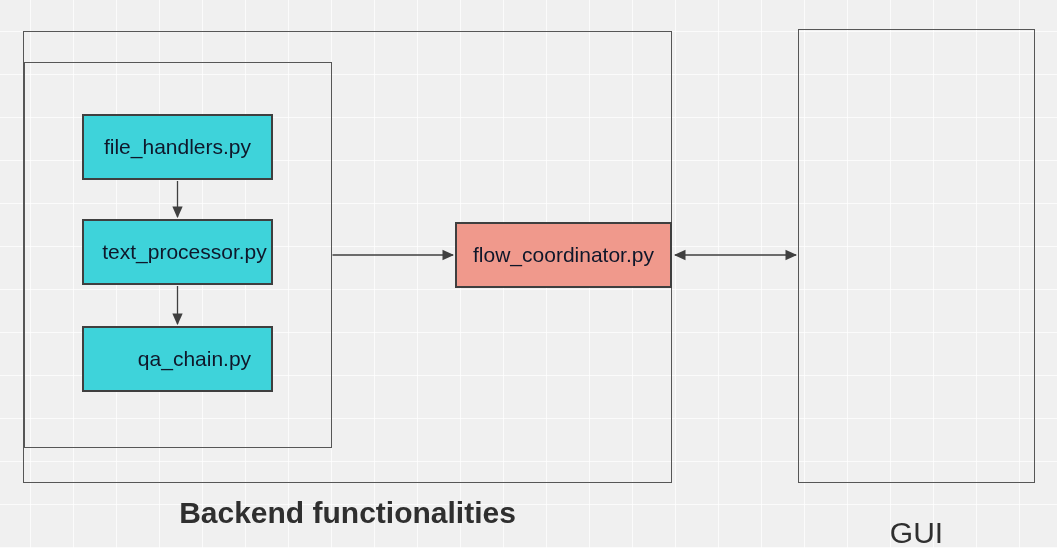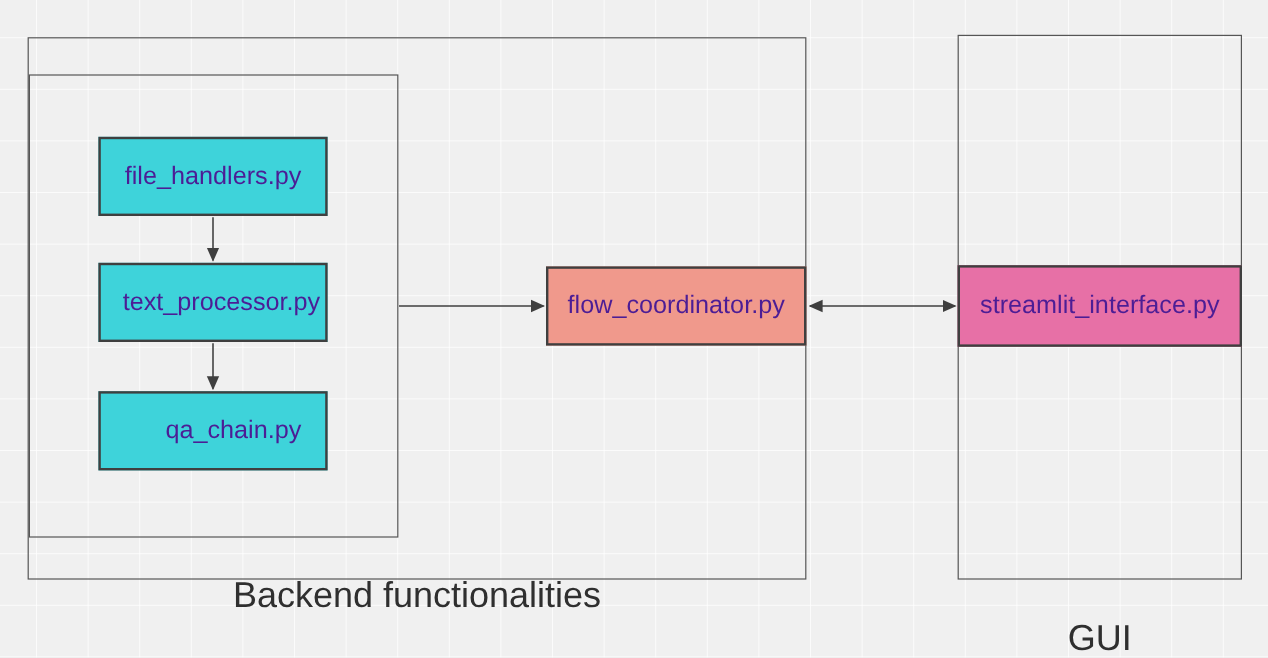--- a/index.html
+++ b/index.html
@@ -28,21 +28,21 @@
     box-sizing: border-box;
   }
   .node {
     position: absolute;
     border: 2px solid #3f3f3f;
     box-sizing: border-box;
     display: flex;
     align-items: center;
     justify-content: center;
     font-size: 21px;
-    color: #4c1d95;
+    color: #0f172a;
     white-space: nowrap;
   }
   .group-label {
     position: absolute;
     text-align: center;
     font-size: 30px;
     color: #2f2f2f;
     line-height: 34px;
   }
   svg.edges {
@@ -54,41 +54,40 @@
 
   
   #box-backend       { left: 23px;  top: 31px;  width: 649px; height: 452px; }
   #box-backend-inner { left: 24px;  top: 62px;  width: 308px; height: 386px; }
   #box-gui           { left: 798px; top: 29px;  width: 237px; height: 454px; }
   #node-file         { left: 82px;  top: 114px; width: 191px; height: 66px; }
   #node-text         { left: 82px;  top: 219px; width: 191px; height: 66px; }
   #node-qa           { left: 82px;  top: 326px; width: 191px; height: 66px; }
   #node-flow         { left: 455px; top: 222px; width: 217px; height: 66px; }
   #node-streamlit    { left: 798px; top: 221px; width: 237px; height: 68px; }
-  #label-backend     { left: 23px;  top: 480px; width: 649px; }
+  #label-backend     { left: 23px;  top: 496px; width: 649px; font-weight: bold; }
   #label-gui         { left: 798px; top: 516px; width: 237px; }
 </style>
 </head>
 <body>
 
 <div class="canvas">
 
   <div class="group-box" id="box-backend"></div>
   <div class="group-box" id="box-backend-inner"></div>
   <div class="group-box" id="box-gui"></div>
 
   <div class="node" id="node-file" style="background-color: rgb(62, 211, 218);">file_handlers.py</div>
 
   <div class="node" id="node-text" style="background-color: rgb(62, 211, 218); padding-left: 14px;">text_processor.py</div>
 
   <div class="node" id="node-qa" style="background-color: rgb(62, 211, 218); padding-left: 34px;">qa_chain.py</div>
 
   <div class="node" id="node-flow" style="background-color: rgb(240, 153, 140);">flow_coordinator.py</div>
 
-  <div class="node" id="node-streamlit" style="background-color: rgb(231, 112, 166);">streamlit_interface.py</div>
 
   <svg class="edges" width="1057" height="548" viewBox="0 0 1057 548">
     <defs>
       <marker id="arrowhead" viewBox="0 0 10 10" refX="9" refY="5" markerWidth="9" markerHeight="9" orient="auto-start-reverse">
         <path d="M 0 0.6 L 10 5 L 0 9.4 z" fill="#3f3f3f"></path>
       </marker>
     </defs>
     <line x1="177.5" y1="181" x2="177.5" y2="217" stroke="#3f3f3f" stroke-width="1.3" marker-end="url(#arrowhead)"></line>
     <line x1="177.5" y1="286" x2="177.5" y2="324" stroke="#3f3f3f" stroke-width="1.3" marker-end="url(#arrowhead)"></line>
     <line x1="332.5" y1="255" x2="453" y2="255" stroke="#3f3f3f" stroke-width="1.3" marker-end="url(#arrowhead)"></line>

